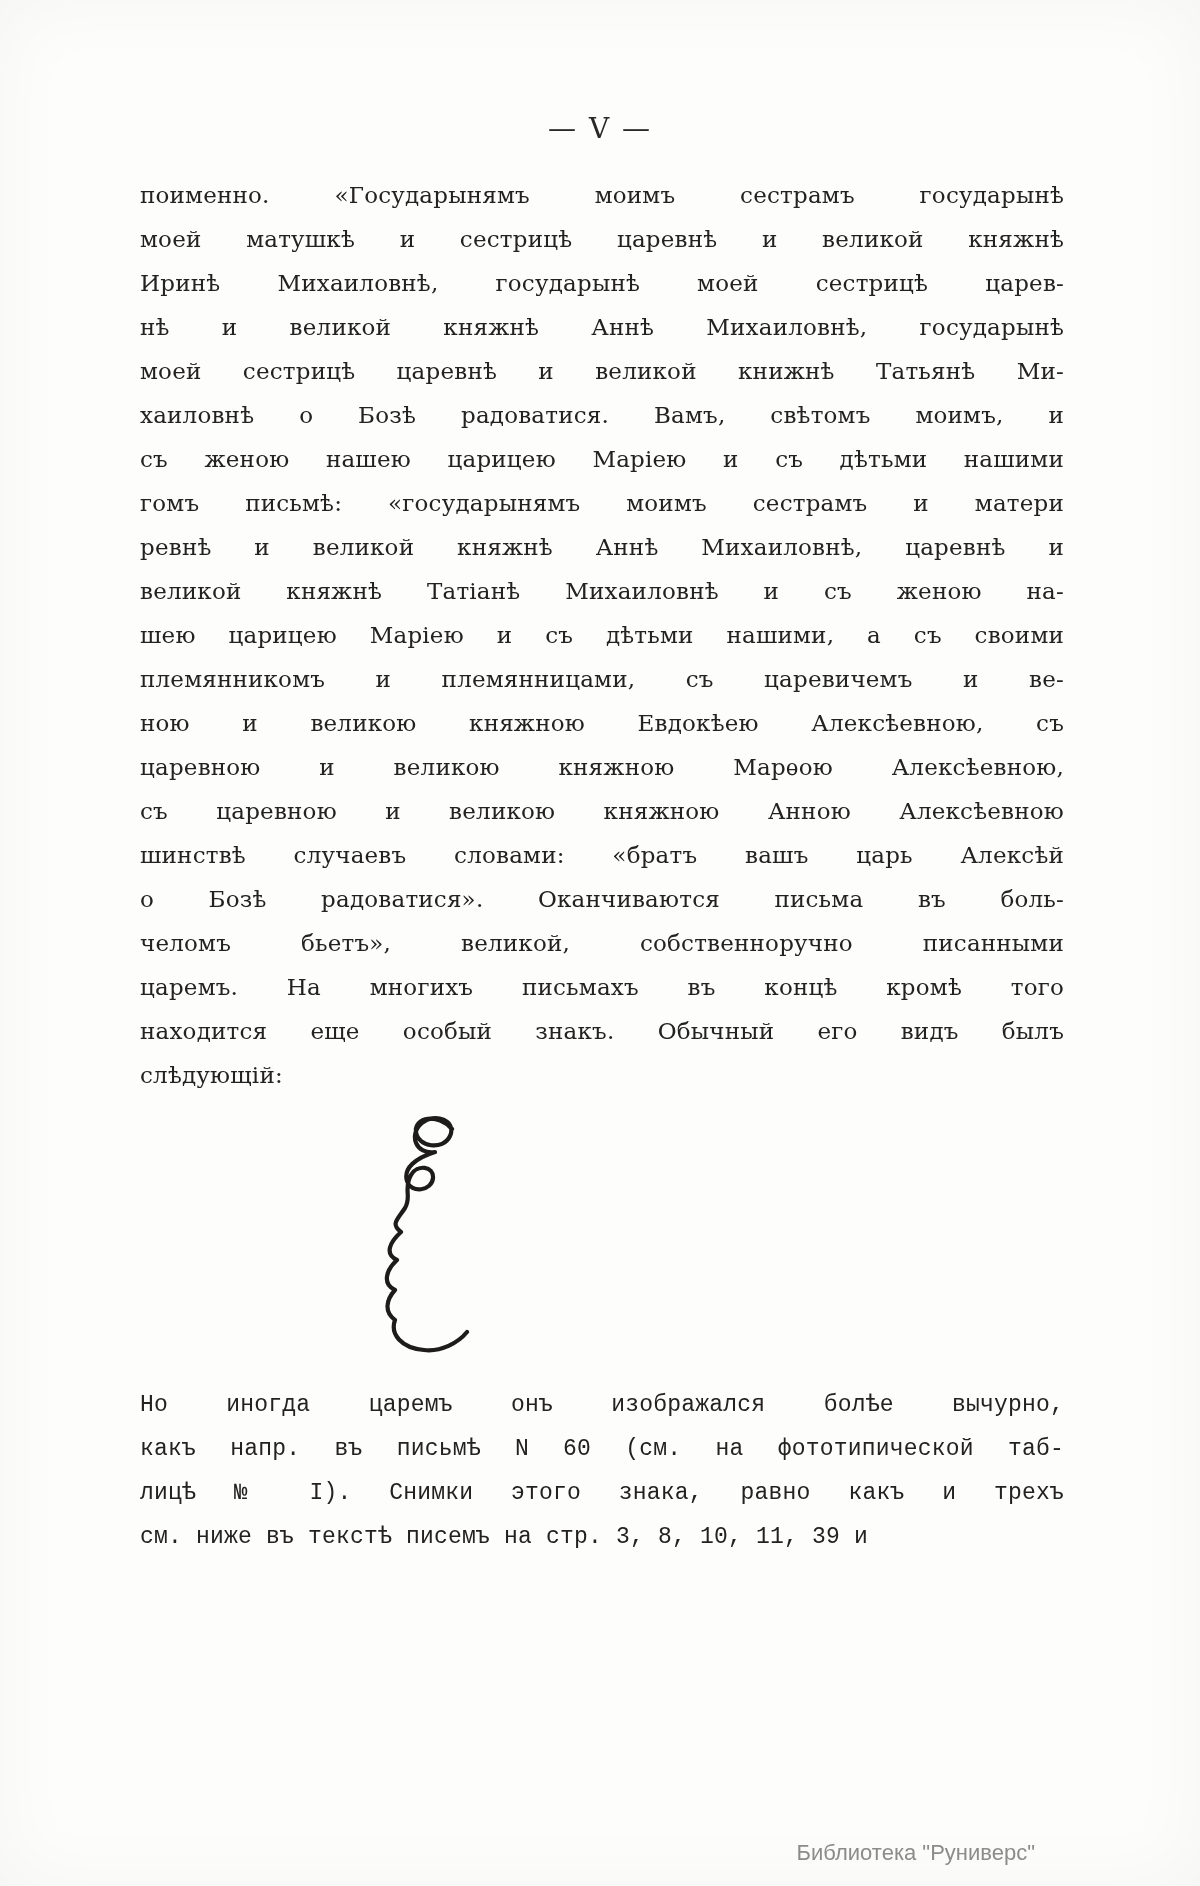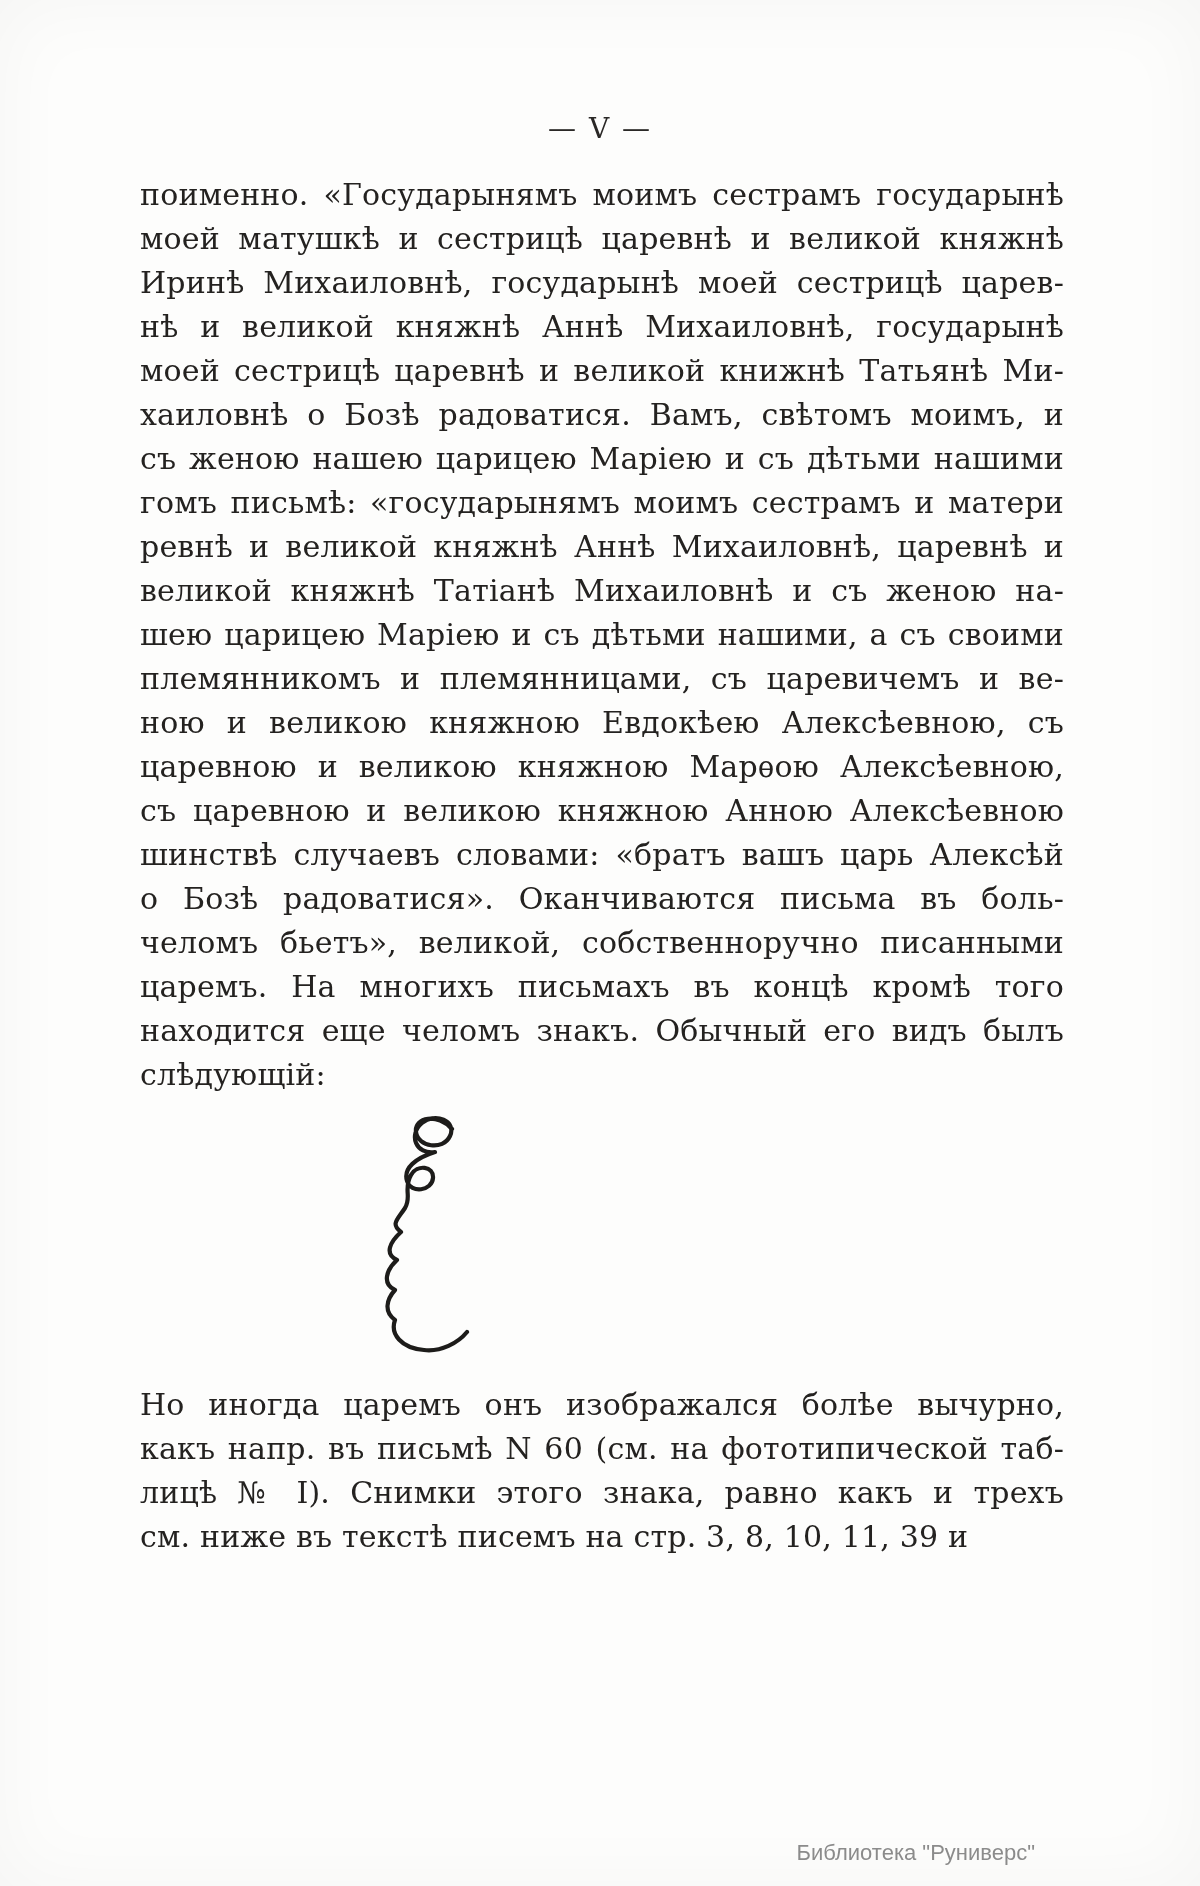--- a/index.html
+++ b/index.html
@@ -23,21 +23,21 @@
     text-align: center;
     font-size: 28px;
     letter-spacing: 2px;
     color: #2a2826;
   }
   .text-block {
     width: 924px;
     margin: 28px 0 0 140px;
   }
   .para {
-    font-size: 30px;
+    font-size: 23px;
     line-height: 44px;
     letter-spacing: 0.2px;
   }
   .tline {
     text-align: justify;
     text-align-last: justify;
     white-space: normal;
   }
   .tline-last {
     text-align-last: left;
@@ -47,20 +47,21 @@
     width: 150px;
     height: 252px;
   }
   .flourish-wrap svg {
     display: block;
     width: 150px;
     height: 252px;
   }
   .para2 {
     margin-top: 16px;
+    font-family: Liberation Mono, monospace;
   }
   .footer {
     position: absolute;
     top: 1840px;
     right: 165px;
     font-family: "Liberation Sans", sans-serif;
     font-size: 22px;
     color: #8b8b8b;
   }
 </style>
@@ -86,21 +87,21 @@
         <div class="tline">великой княжнѣ Татіанѣ Михаиловнѣ и съ женою на-</div>
         <div class="tline">шею царицею Маріею и съ дѣтьми нашими, а съ своими</div>
         <div class="tline">племянникомъ и племянницами, съ царевичемъ и ве-</div>
         <div class="tline">ною и великою княжною Евдокѣею Алексѣевною, съ</div>
         <div class="tline">царевною и великою княжною Марѳою Алексѣевною,</div>
         <div class="tline">съ царевною и великою княжною Анною Алексѣевною</div>
         <div class="tline">шинствѣ случаевъ словами: «братъ вашъ царь Алексѣй</div>
         <div class="tline">о Бозѣ радоватися». Оканчиваются письма въ боль-</div>
         <div class="tline">челомъ бьетъ», великой, собственноручно писанными</div>
         <div class="tline">царемъ. На многихъ письмахъ въ концѣ кромѣ того</div>
-        <div class="tline">находится еще челомъ знакъ. Обычный его видъ былъ</div>
+        <div class="tline">находится еще особый знакъ. Обычный его видъ былъ</div>
         <div class="tline tline-last">слѣдующій:</div>
       </div>
 
     <div class="flourish-wrap">
       <svg viewBox="0 0 150 252" xmlns="http://www.w3.org/2000/svg">
         <path d="M112 18
                  C 98 2, 74 6, 76 21
                  C 78 36, 103 40, 110 25
                  C 117 10, 95 1, 82 12
                  C 68 24, 76 44, 95 41

